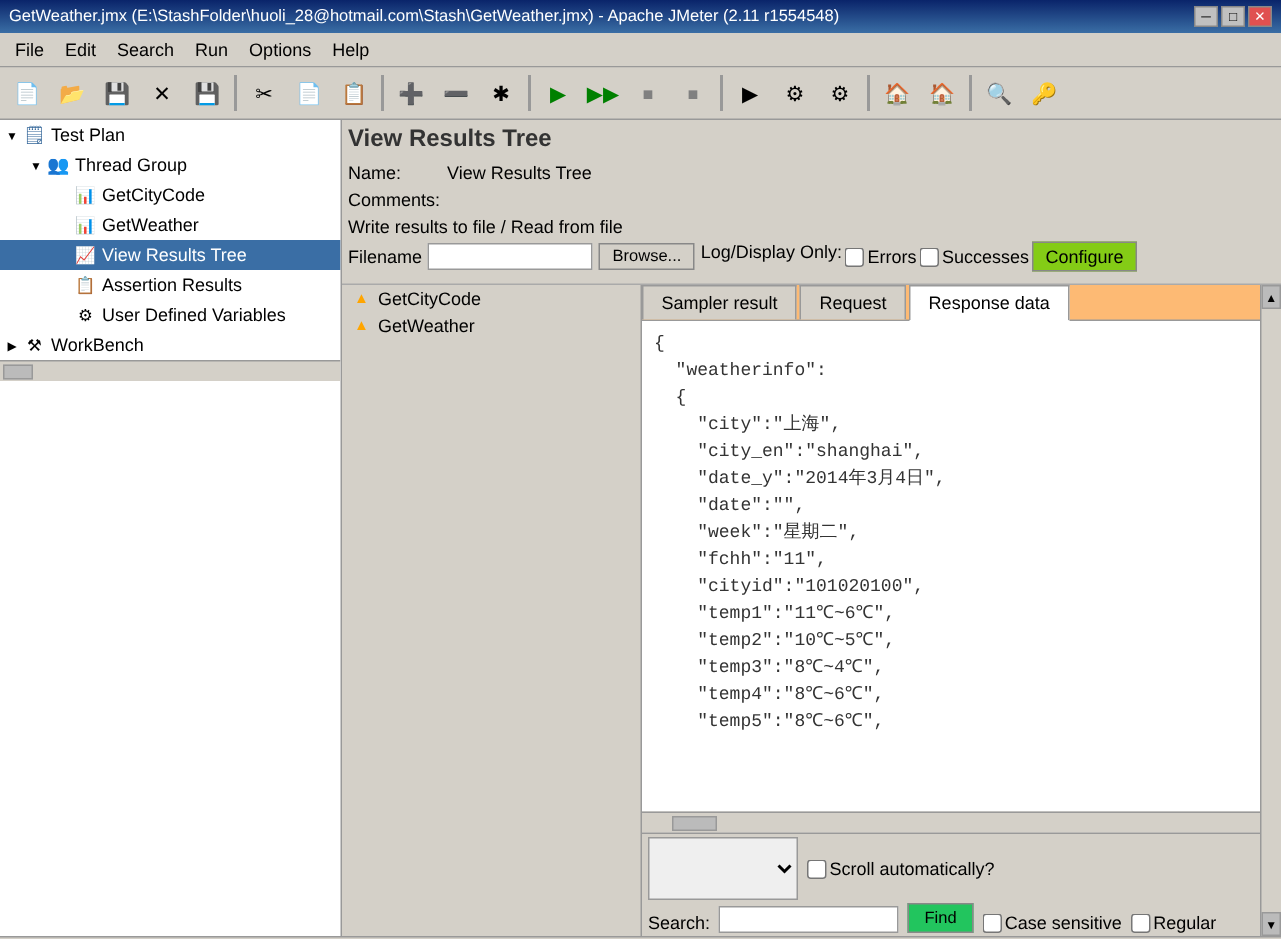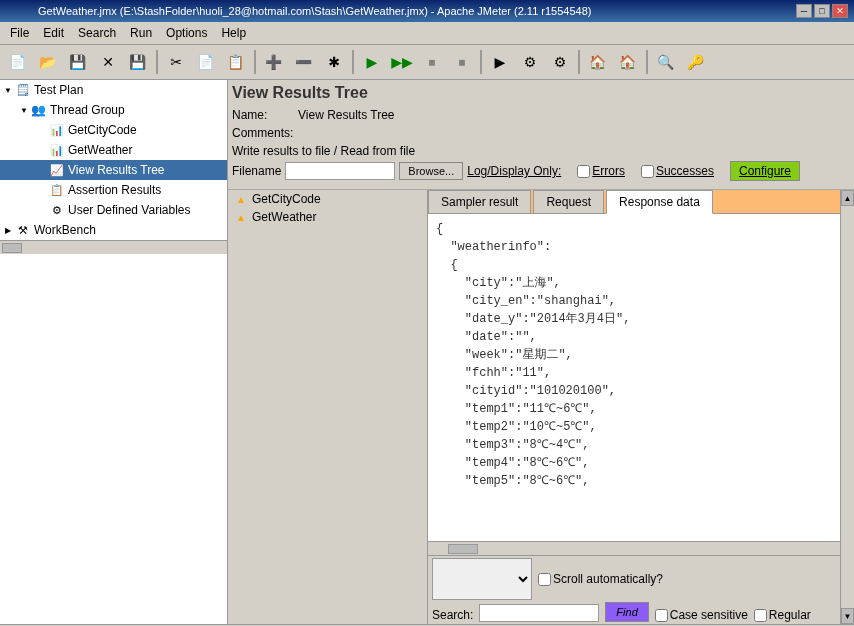--- a/index.html
+++ b/index.html
@@ -8,21 +8,21 @@
     
     .title-bar {
       background: linear-gradient(to bottom, #0a246a, #3a6ea5);
       color: white;
       padding: 3px 6px;
       display: flex;
       align-items: center;
       justify-content: space-between;
       height: 22px;
     }
-    .title-bar-text { font-size: 11px; margin-left: 32px; }
+    .title-bar-text { font-size: 11px; }
     .title-bar-buttons { display: flex; gap: 2px; }
     .title-btn {
       width: 16px; height: 14px;
       background: #c0c0c0;
       border: 1px solid #888;
       font-size: 9px;
       display: flex; align-items: center; justify-content: center;
       cursor: pointer;
       color: black;
     }
@@ -94,24 +94,22 @@
       padding: 2px 8px;
       background: #d4d0c8;
       border: 1px solid #888;
       cursor: pointer;
       font-size: 11px;
     }
     .filename-input { border: 1px solid #999; width: 110px; height: 18px; font-size: 12px; padding: 1px 3px; }
 
     .log-options {
       display: flex;
-      align-items: center;
-      gap: 16px;
-      font-size: 12px;
-      text-decoration: underline;
+      gap: 2px;
+      font-size: 12px;
     }
     .configure-btn {
       padding: 2px 8px;
       background: #84cc16;
       border: 1px solid #888;
       cursor: pointer;
       font-size: 12px;
     }
 
     
@@ -195,26 +193,25 @@
     }
     .search-input {
       border: 1px solid #999;
       height: 18px;
       width: 120px;
       font-size: 12px;
       padding: 1px 3px;
     }
     .find-btn {
       padding: 2px 10px;
-      background: #8b5cf6;
+      background: #22c55e;
       border: 1px solid #888;
       cursor: pointer;
       font-size: 11px;
       height: 20px;
-      font-style: italic;
     }
     .checkbox-label { display: flex; align-items: center; gap: 2px; font-size: 12px; }
 
     
     .status-bar {
       height: 16px;
       background: #d4d0c8;
       border-top: 1px solid #999;
       display: flex;
       align-items: center;

